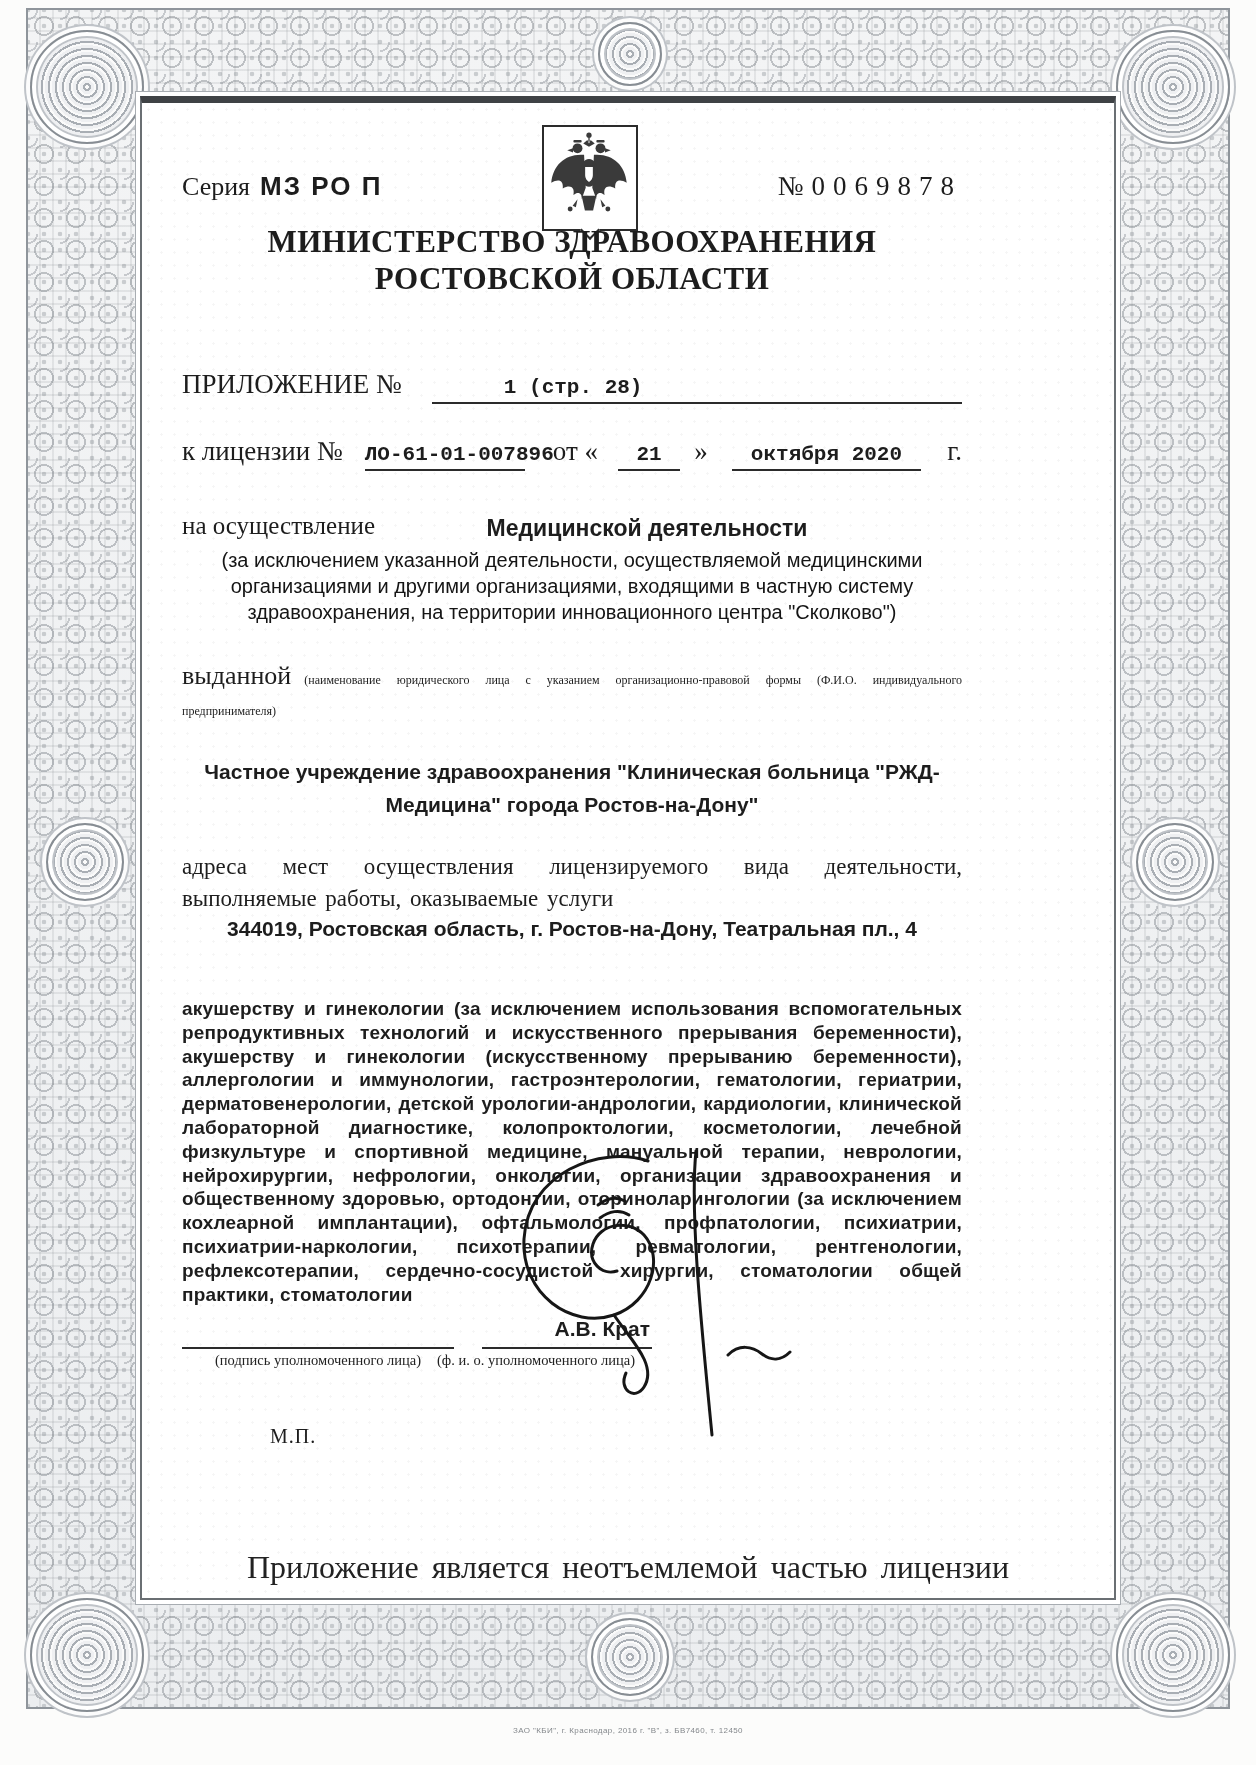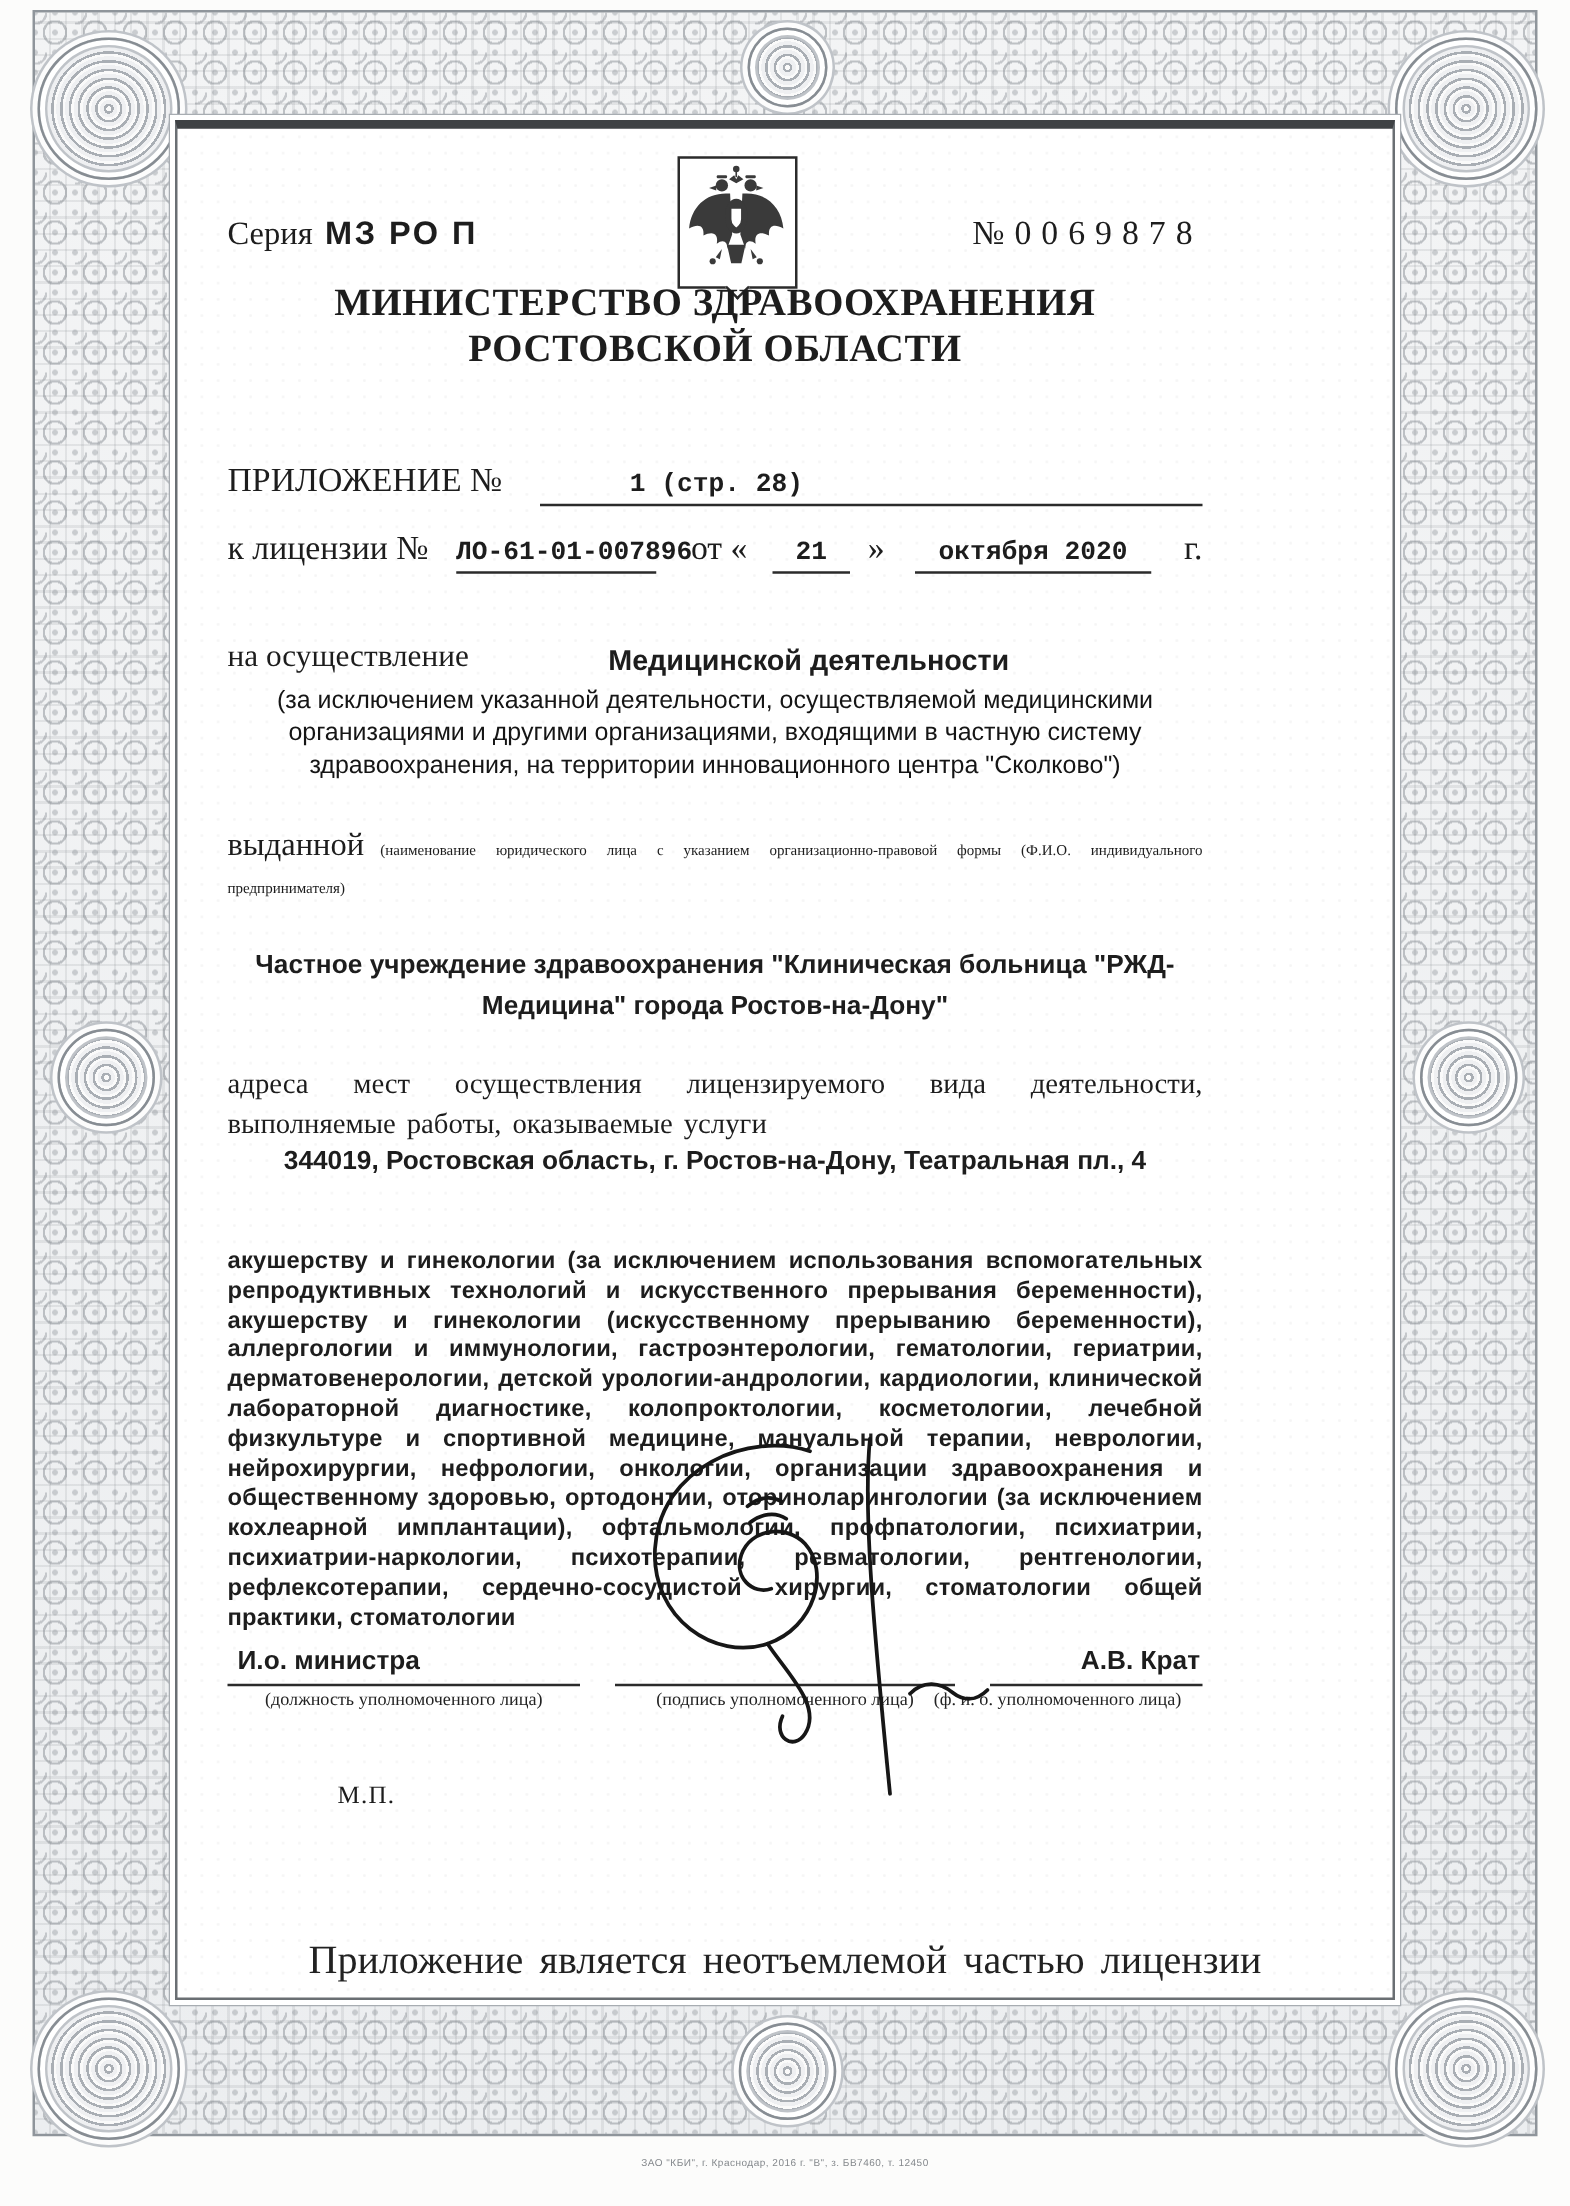--- a/index.html
+++ b/index.html
@@ -65,21 +65,21 @@
     content:"";position:absolute;left:50%;bottom:-8px;width:12px;height:12px;
     transform:translateX(-50%) rotate(45deg);
     background:#fff;border-right:2px solid #2b2b2b;border-bottom:2px solid #2b2b2b;
   }
   .arms-frame svg{position:absolute;left:4px;top:3px;}
   
   .title{top:120px;text-align:center;font-weight:bold;font-size:31px;line-height:37px;letter-spacing:.5px;}
   
   .form-row{display:flex;align-items:baseline;}
   .row-appendix{top:266px;}
-  .row-license{top:320px;justify-content:space-between;}
+  .row-license{top:333px;justify-content:space-between;}
   .form-label{font-size:27px;white-space:nowrap;}
   .fill-line{border-bottom:2px solid #2b2b2b;padding-bottom:3px;}
   .fill-val{font-family:Liberation Mono, monospace;font-weight:bold;font-size:21px;white-space:nowrap;}
   .app-line{flex:1;margin-left:16px;}
   .app-line .fill-val{margin-left:72px;}
   .lic-line1{width:160px;margin-left:8px;text-align:center;}
   .lic-sep{font-size:27px;margin:0 6px 0 14px;white-space:nowrap;}
   .lic-line2{width:88px;text-align:center;}
   .lic-quote{font-size:27px;}
   .lic-line3{width:268px;margin-left:10px;text-align:center;}
@@ -200,24 +200,20 @@
     <span class="small">(наименование юридического лица с указанием организационно-правовой формы (Ф.И.О. индивидуального предпринимателя)</span>
   </div>
   <div class="abs content-w org sans-b">Частное учреждение здравоохранения "Клиническая больница "РЖД-Медицина" города Ростов-на-Дону"</div>
 
   <div class="abs content-w addr-label">адреса мест осуществления лицензируемого вида деятельности, выполняемые работы, оказываемые услуги</div>
   <div class="abs content-w addr-value sans-b">344019, Ростовская область, г. Ростов-на-Дону, Театральная пл., 4</div>
 
   <div class="abs content-w services sans-b">акушерству и гинекологии (за исключением использования вспомогательных репродуктивных технологий и искусственного прерывания беременности), акушерству и гинекологии (искусственному прерыванию беременности), аллергологии и иммунологии, гастроэнтерологии, гематологии, гериатрии, дерматовенерологии, детской урологии-андрологии, кардиологии, клинической лабораторной диагностике, колопроктологии, косметологии, лечебной физкультуре и спортивной медицине, мануальной терапии, неврологии, нейрохирургии, нефрологии, онкологии, организации здравоохранения и общественному здоровью, ортодонтии, оториноларингологии (за исключением кохлеарной имплантации), офтальмологии, профпатологии, психиатрии, психиатрии-наркологии, психотерапии, ревматологии, рентгенологии, рефлексотерапии, сердечно-сосудистой хирургии, стоматологии общей практики, стоматологии</div>
 
   <div class="abs content-w sig-row">
-    <div class="sig-col sig-c1">
-      <div class="sig-val sans-b">И.о. министра</div>
-      <div class="sig-cap serif">(должность уполномоченного лица)</div>
-    </div>
     <div class="sig-col sig-c2">
       <div class="sig-val"></div>
       <div class="sig-cap serif">(подпись уполномоченного лица)</div>
     </div>
     <div class="sig-col sig-c3">
       <div class="sig-val sans-b">А.В. Крат</div>
       <div class="sig-cap serif">(ф. и. о. уполномоченного лица)</div>
     </div>
   </div>
 

